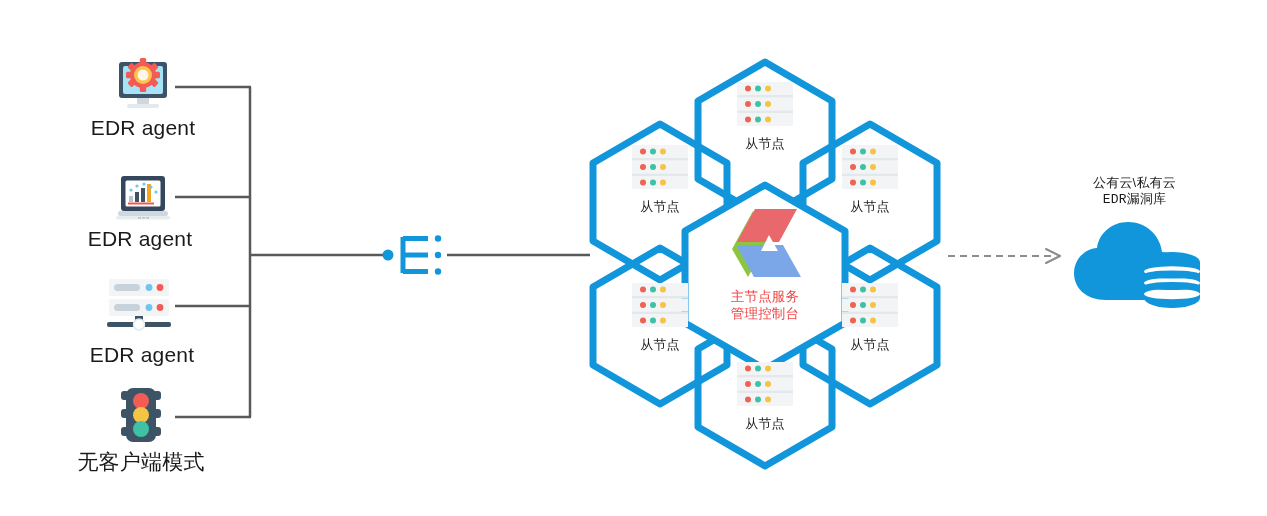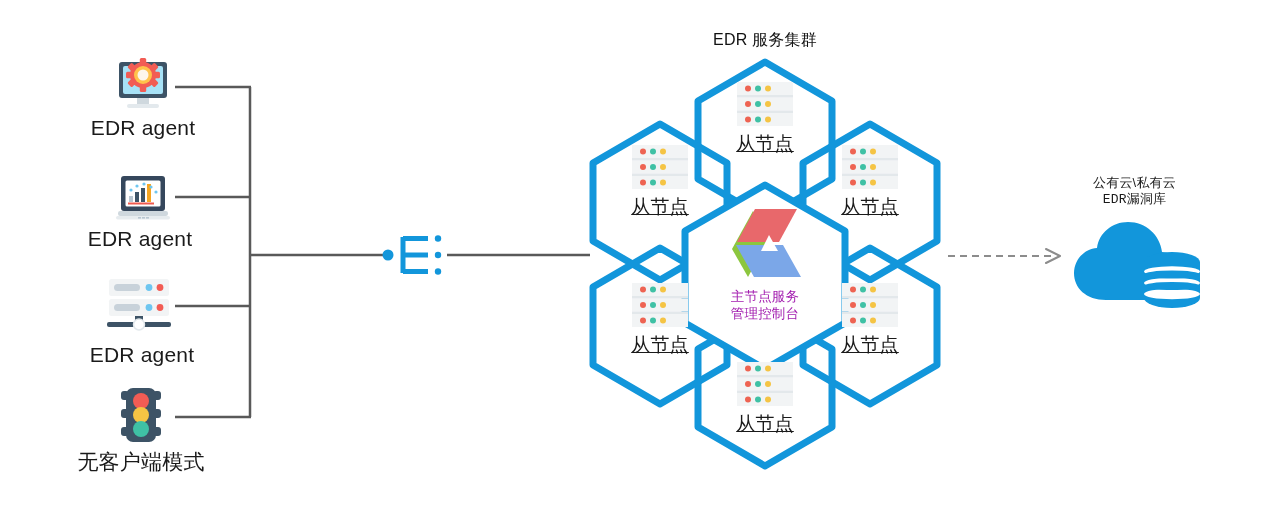--- a/index.html
+++ b/index.html
@@ -32,28 +32,27 @@
     text-align: center;
     white-space: pre;
     letter-spacing: 0.2px;
   }
   .label.small {
     font-size: 13px;
     line-height: 17px;
     text-align: center;
   }
   .label.node {
-    font-size: 19px;
+    font-size: 13px;
     line-height: 18px;
-    text-decoration: underline;
   }
   .label.center {
     font-size: 13.5px;
     line-height: 17px;
-    color: #a21caf;
+    color: #ef4444;
   }
   .label.title {
     font-size: 16px;
     color: #111;
   }
   .icon-box {
     position: absolute;
   }
 </style>
 </head>
@@ -198,21 +197,20 @@
         <path d="M22 43.5 H47"></path>
       </g>
       <g fill="#1296db">
         <circle cx="57" cy="10.5" r="3.2"></circle>
         <circle cx="57" cy="27" r="3.2"></circle>
         <circle cx="57" cy="43.5" r="3.2"></circle>
       </g>
     </svg>
   </div>
 
-  <div class="label title" style="left:665px; top:30px; width:200px;">EDR 服务集群</div>
 
   <div class="icon-box" style="left:737px; top:82px; width:56px; height:44px;">
     <svg viewBox="0 0 56 44" width="56" height="44">
       <rect x="0" y="0" width="56" height="13" fill="#f2f4f5"></rect>
       <rect x="0" y="15.5" width="56" height="13" fill="#f2f4f5"></rect>
       <rect x="0" y="31" width="56" height="13" fill="#f2f4f5"></rect>
       <rect x="0" y="13" width="56" height="2.5" fill="#e3e8eb"></rect>
       <rect x="0" y="28.5" width="56" height="2.5" fill="#e3e8eb"></rect>
       <g>
         <circle cx="11" cy="6.5" r="3" fill="#ee6352"></circle>

